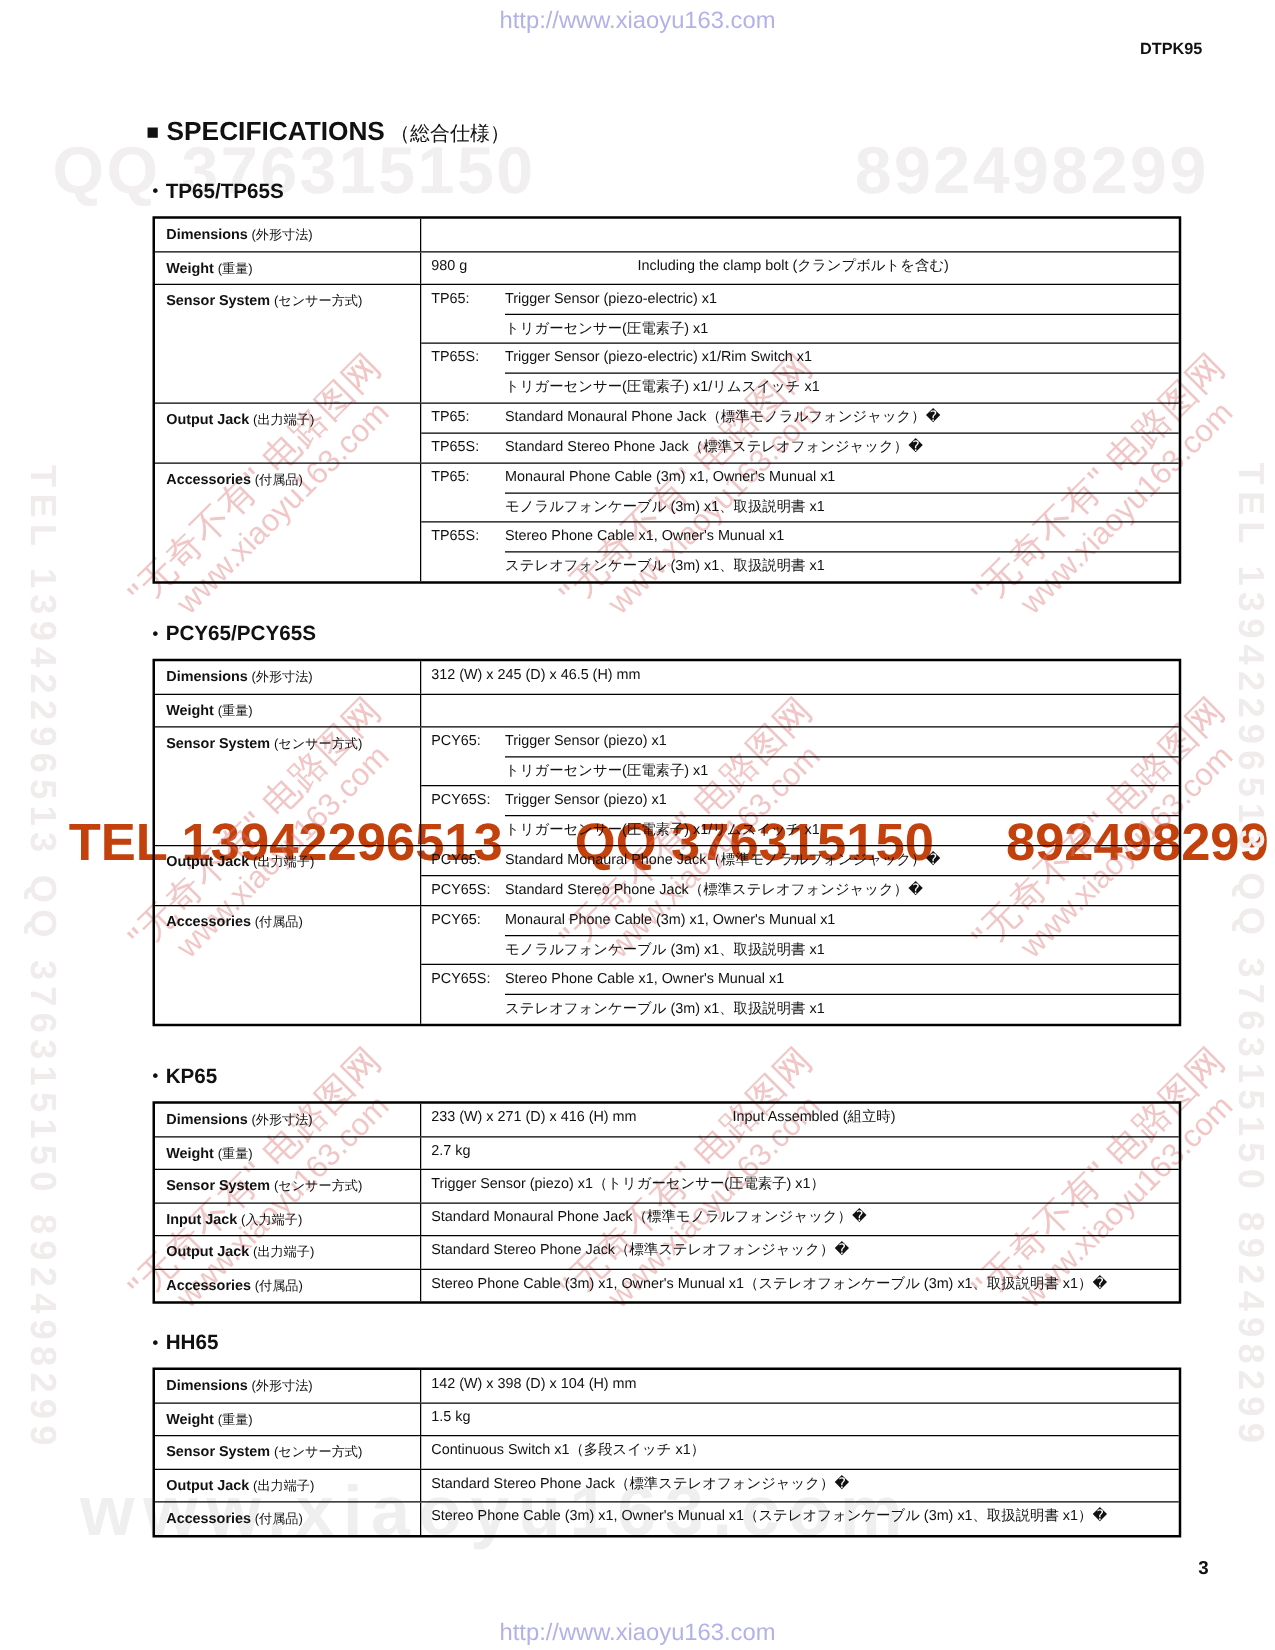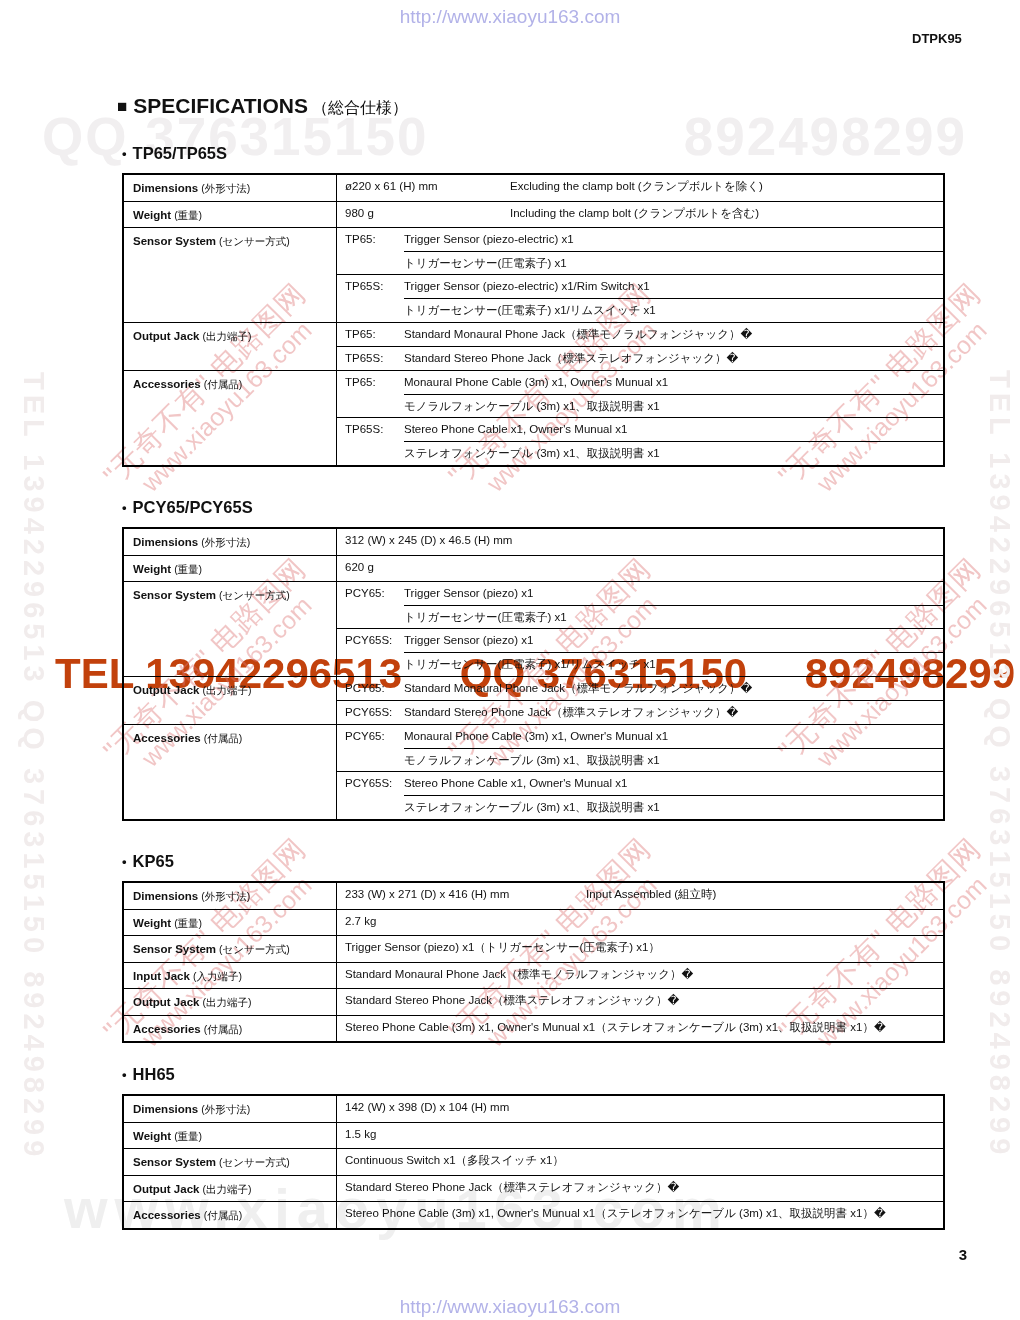--- a/index.html
+++ b/index.html
@@ -116,23 +116,20 @@
     <div class="doc-code">DTPK95</div>
     <div class="doc-title">
       <span class="sq">■</span><span class="t-en">SPECIFICATIONS</span><span class="t-ja">（総合仕様）</span>
     </div>
     <div id="sections-host">
         <div class="section" id="sec-tp65">
           <div class="sec-h"><span class="blt">•</span><span>TP65/TP65S</span></div>
           <div class="tbl">
             <div class="row">
               <div class="lab"><b>Dimensions</b><span class="ja">(外形寸法)</span></div>
-              <div class="val">
-                <div class="line"><span>ø220 x 61 (H) mm</span><span class="note">Excluding the clamp bolt (クランプボルトを除く)</span></div>
-              </div>
             </div>
             <div class="row">
               <div class="lab"><b>Weight</b><span class="ja">(重量)</span></div>
               <div class="val">
                 <div class="line"><span>980 g</span><span class="note">Including the clamp bolt (クランプボルトを含む)</span></div>
               </div>
             </div>
             <div class="row">
               <div class="lab"><b>Sensor System</b><span class="ja">(センサー方式)</span></div>
               <div class="val">
@@ -164,23 +161,20 @@
           <div class="sec-h"><span class="blt">•</span><span>PCY65/PCY65S</span></div>
           <div class="tbl">
             <div class="row">
               <div class="lab"><b>Dimensions</b><span class="ja">(外形寸法)</span></div>
               <div class="val">
                 <div class="line"><span>312 (W) x 245 (D) x 46.5 (H) mm</span></div>
               </div>
             </div>
             <div class="row">
               <div class="lab"><b>Weight</b><span class="ja">(重量)</span></div>
-              <div class="val">
-                <div class="line"><span>620 g</span></div>
-              </div>
             </div>
             <div class="row">
               <div class="lab"><b>Sensor System</b><span class="ja">(センサー方式)</span></div>
               <div class="val">
                 <div class="line"><span class="model">PCY65:</span><span>Trigger Sensor (piezo) x1</span></div>
                 <div class="line sep-part"><span class="model"></span><span>トリガーセンサー(圧電素子) x1</span></div>
                 <div class="line sep-full"><span class="model">PCY65S:</span><span>Trigger Sensor (piezo) x1</span></div>
                 <div class="line sep-part"><span class="model"></span><span>トリガーセンサー(圧電素子) x1/リムスイッチ x1</span></div>
               </div>
             </div>

